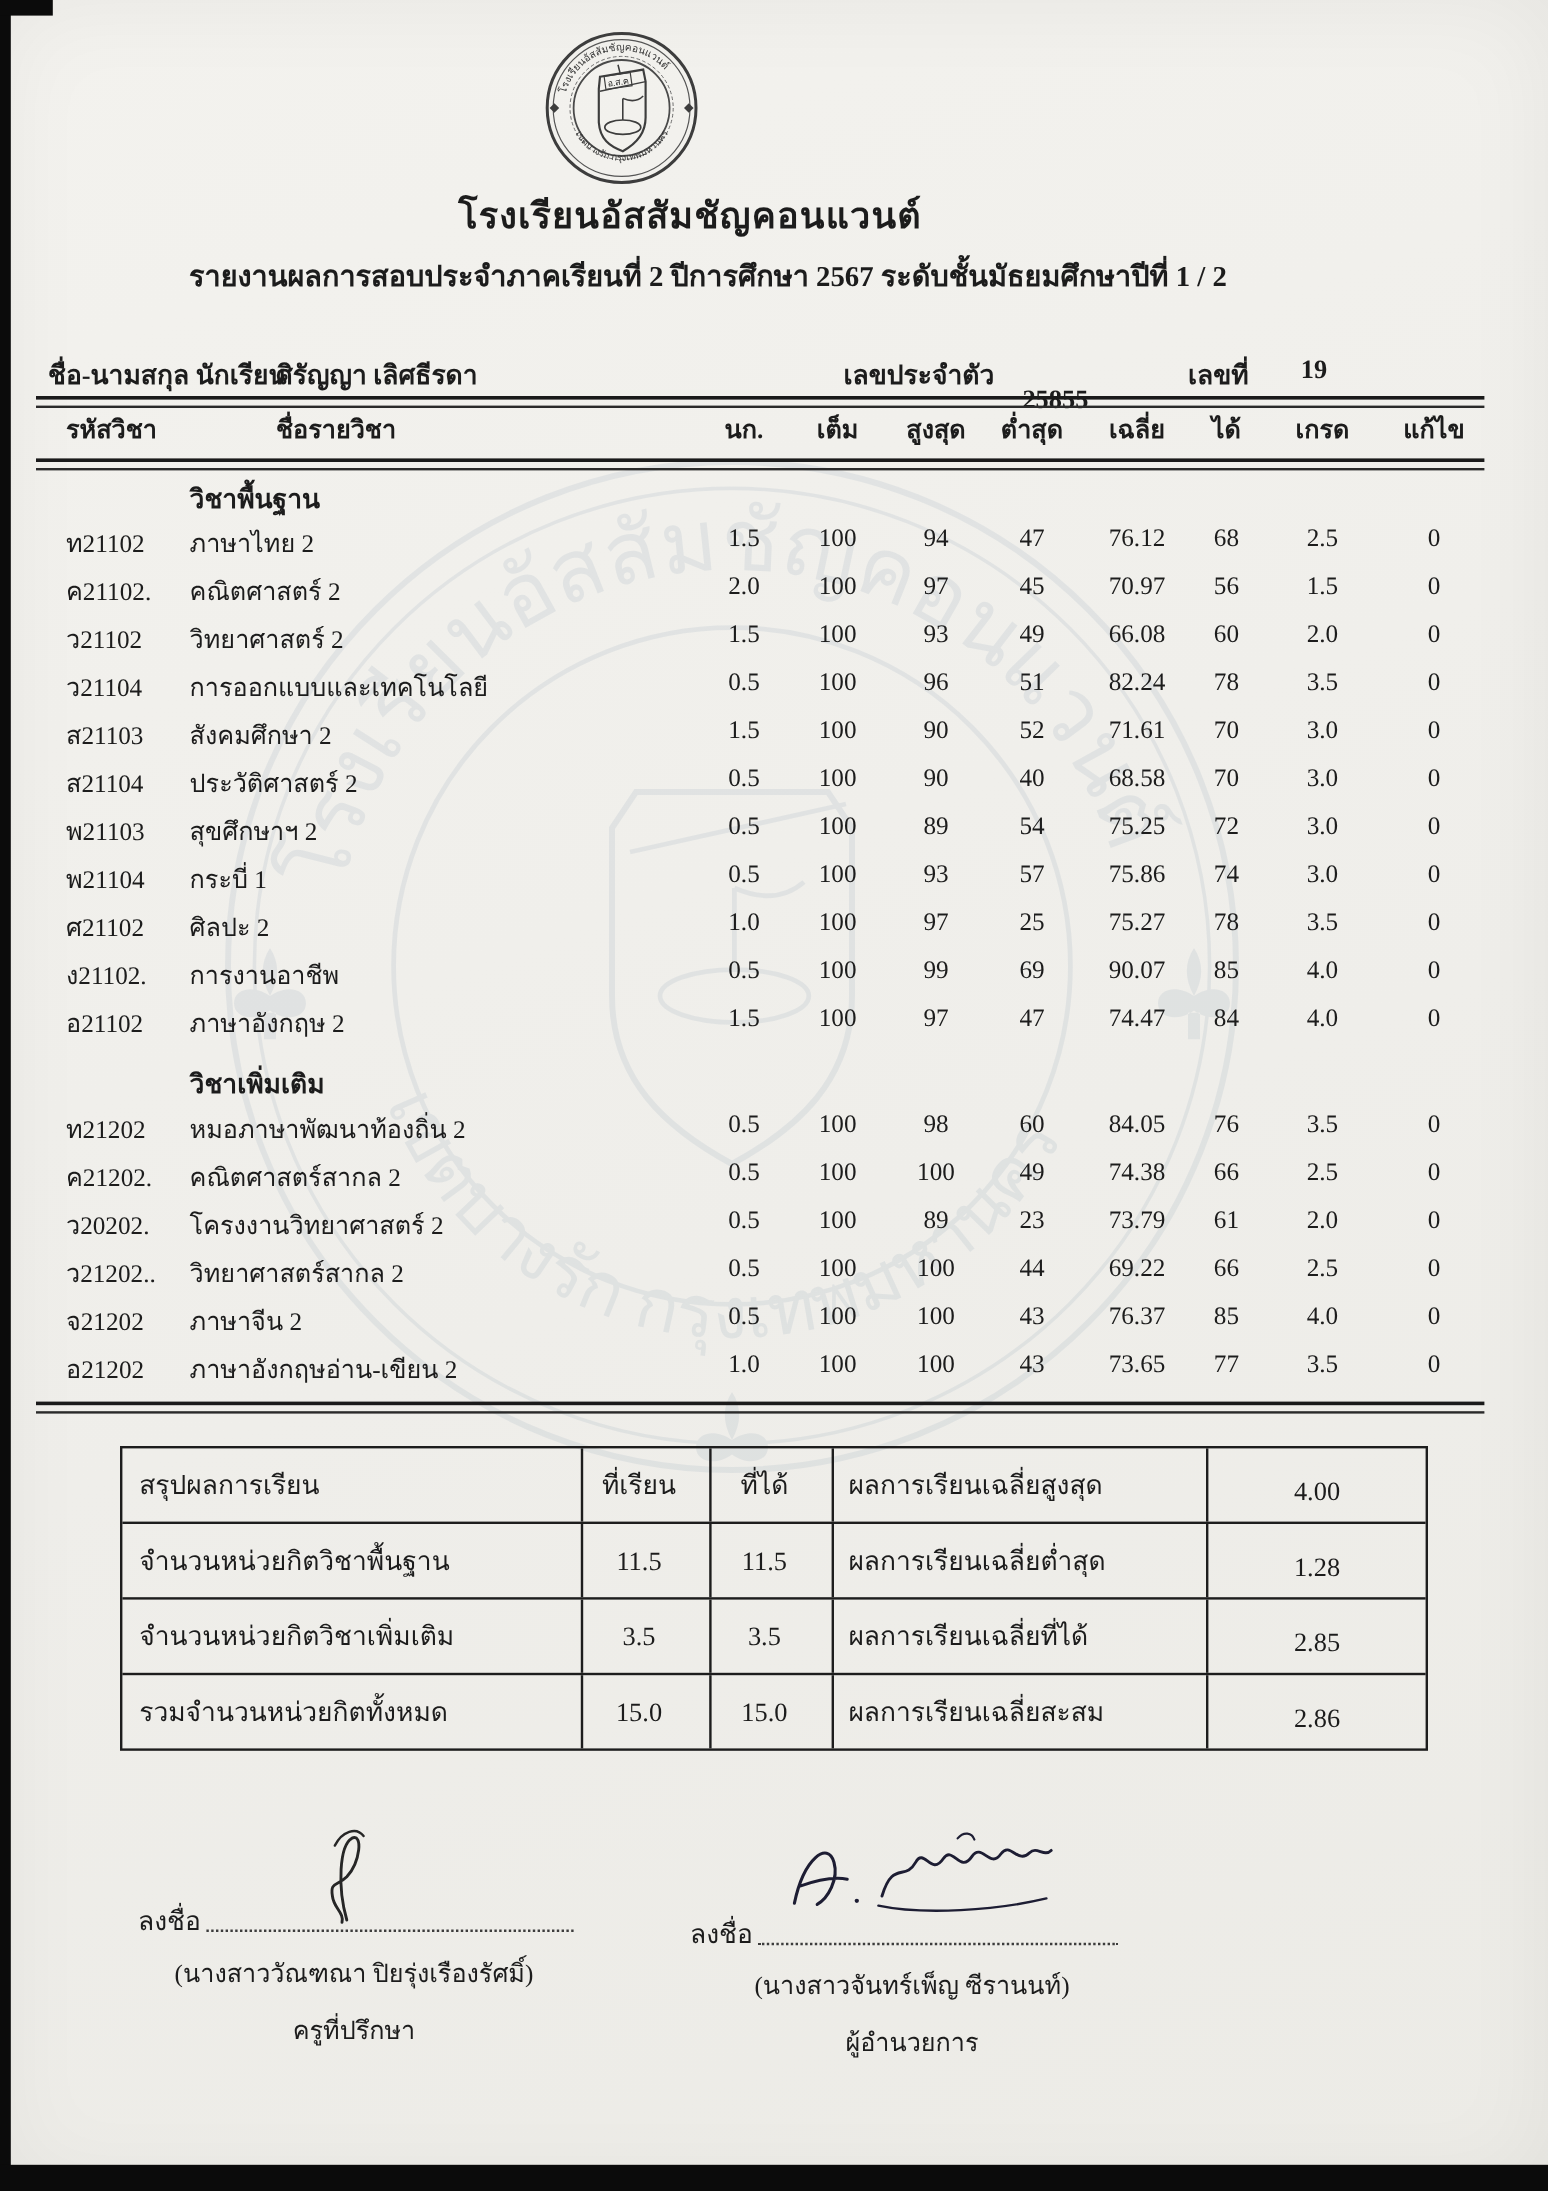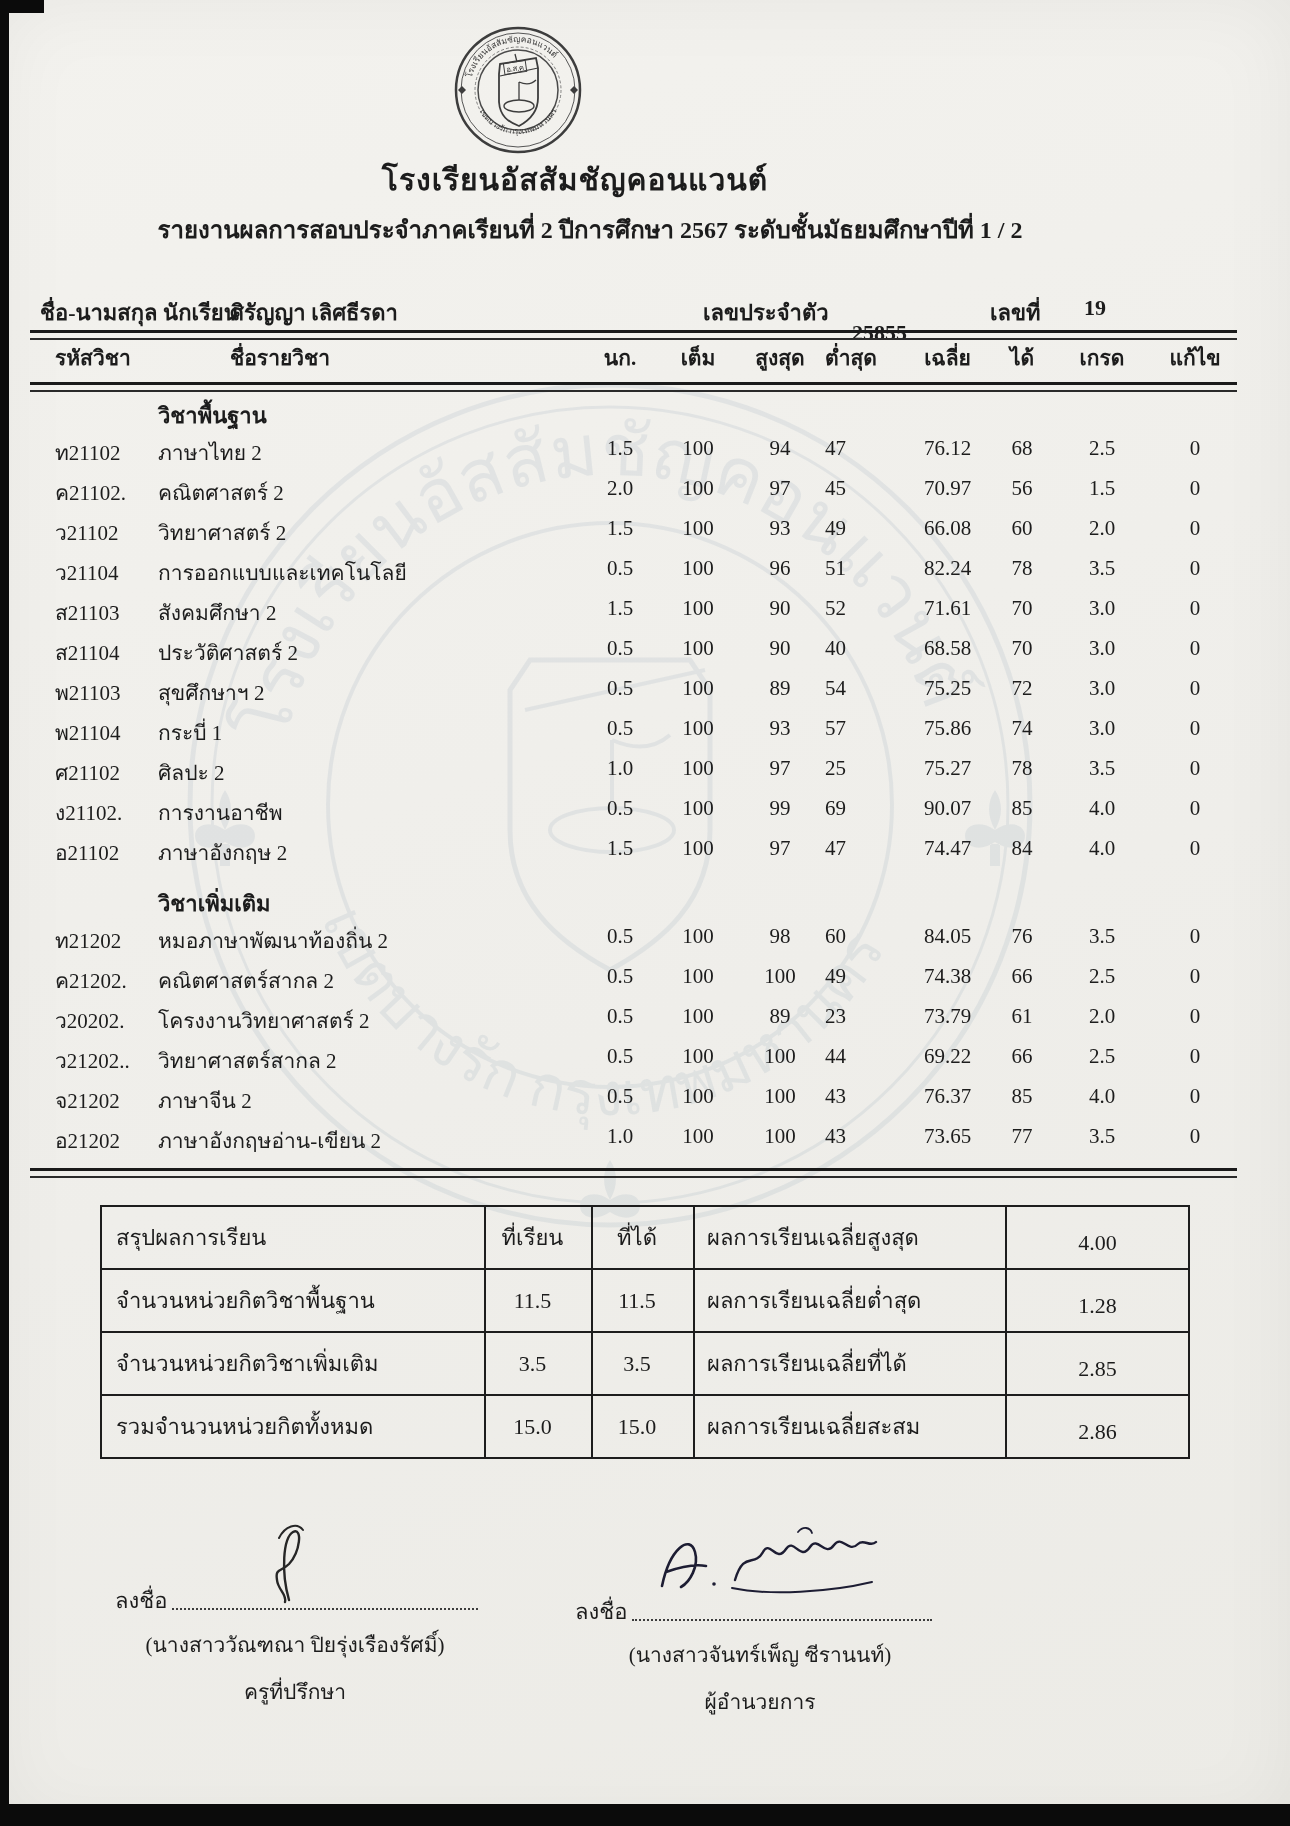--- a/index.html
+++ b/index.html
@@ -28,21 +28,21 @@
     border-top:3px solid #1a1a1a;border-bottom:2px solid #2a2a2a;}
   
   .ghead{position:absolute;left:0;top:341px;width:1290px;height:36px;font-size:21px;font-weight:600;padding-left:44px;}
   .ghead span,.grow span{position:absolute;top:0;}
   .c-code{left:55px;width:120px;text-align:left;}
   .c-hname{left:230px;width:360px;text-align:left;}
   .c-name{left:158px;width:400px;text-align:left;white-space:nowrap;}
   .c-nk{left:585px;width:70px;text-align:center;}
   .c-full{left:663px;width:70px;text-align:center;}
   .c-max{left:745px;width:70px;text-align:center;}
-  .c-min{left:825px;width:70px;}
+  .c-min{left:825px;width:70px;text-align:center;}
   .c-avg{left:900px;width:95px;text-align:center;}
   .c-got{left:987px;width:70px;text-align:center;}
   .c-grade{left:1067px;width:70px;text-align:center;}
   .c-fix{left:1160px;width:70px;text-align:center;}
   .sec-title{position:absolute;left:158px;font-size:22px;font-weight:bold;}
   .rows{position:absolute;left:0;width:1290px;}
   .grow{position:relative;height:40px;font-size:21px;}
   
   .summary{position:absolute;left:100px;top:1205px;width:1086px;border:2.5px solid #1d1d1d;
     font-size:22px;background:rgba(255,255,255,0.0);}

